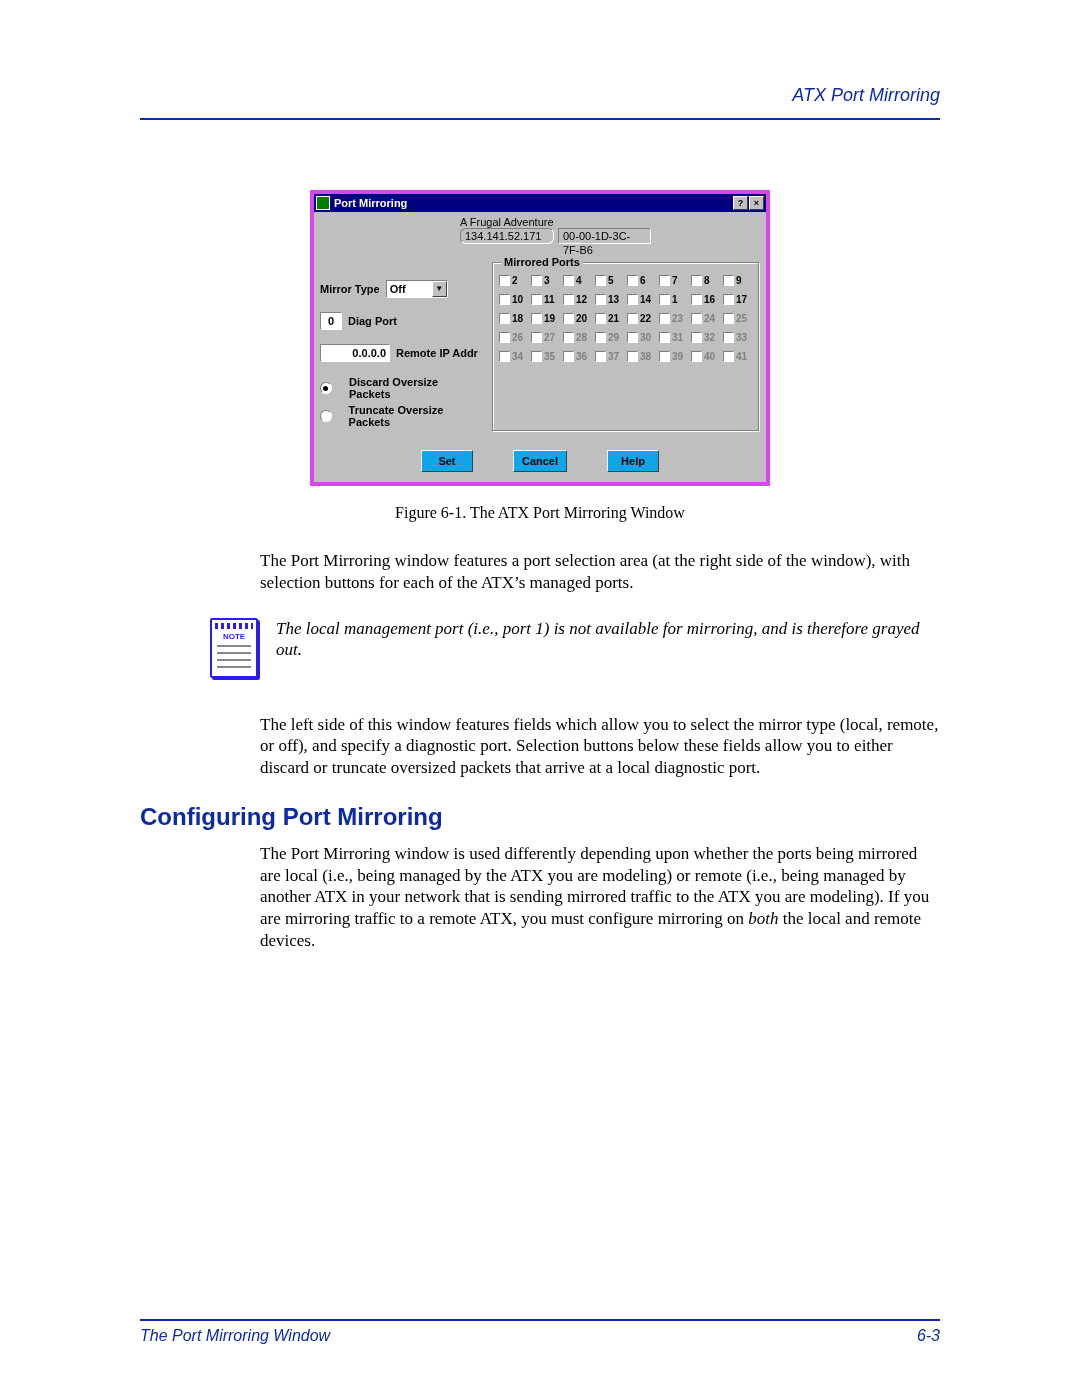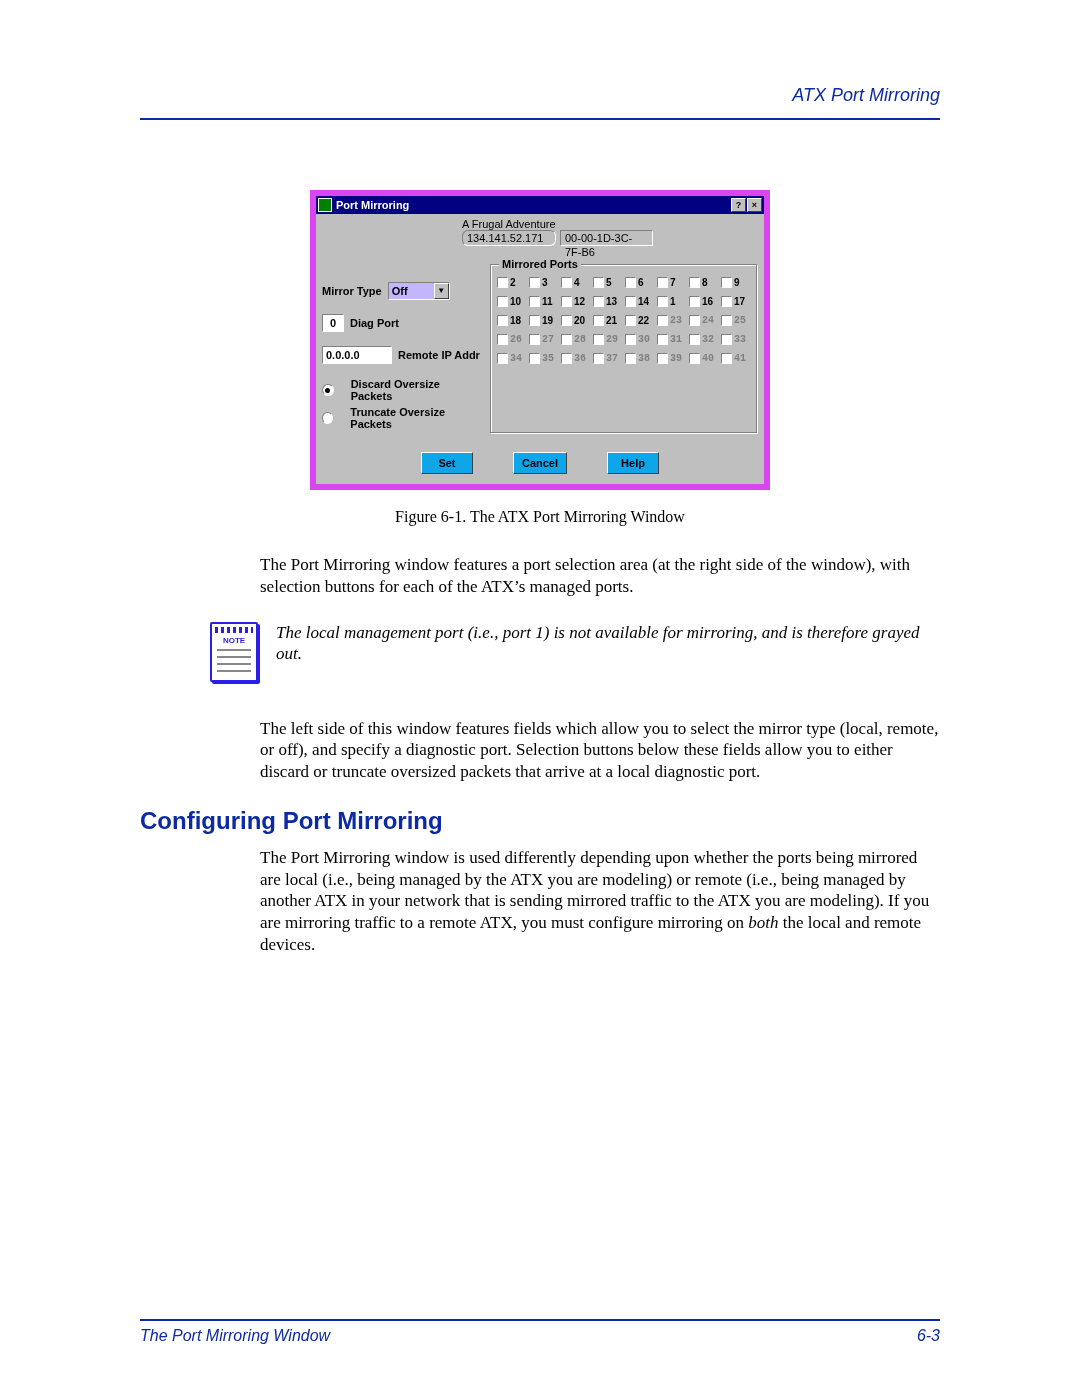--- a/index.html
+++ b/index.html
@@ -27,21 +27,21 @@
   .header-rule {
     border: none;
     border-top: 2px solid #0b2aa3;
     margin-bottom: 70px;
   }
 
   
   .win {
     width: 460px;
     margin: 0 auto 18px auto;
-    border: 6px solid #d946ef;
+    border: 4px solid #d946ef;
     background: #bfbfbf;
     font-family: "MS Sans Serif", Tahoma, Arial, sans-serif;
     font-size: 11px;
     color: #000;
   }
   .titlebar {
     background: #000080;
     color: #fff;
     display: flex;
     align-items: center;
@@ -77,39 +77,39 @@
     font-size: 11px;
   }
   .main-grid { display: flex; gap: 10px; margin-top: 6px; }
   .left-col { width: 190px; padding-top: 18px; }
   .field-row { display: flex; align-items: center; margin-bottom: 14px; gap: 6px; }
   .field-label { font-weight: bold; font-size: 11px; }
   .dropdown {
     display: flex; align-items: center;
     border-top: 1px solid #808080; border-left: 1px solid #808080;
     border-right: 1px solid #fff; border-bottom: 1px solid #fff;
-    background: #c4b5fd; height: 18px; width: 62px;
+    background: #ffffff; height: 18px; width: 62px;
   }
   .dropdown span { flex:1; font-weight: bold; padding: 0 3px; font-size: 11px; }
   .dropdown .dd-btn {
     width: 15px; height: 16px;
     background: #c0c0c0;
     border-top: 1px solid #fff; border-left: 1px solid #fff;
     border-right: 1px solid #404040; border-bottom: 1px solid #404040;
     text-align: center; line-height: 14px; font-size: 8px;
   }
   .text-input {
     border-top: 1px solid #808080; border-left: 1px solid #808080;
     border-right: 1px solid #fff; border-bottom: 1px solid #fff;
     background: #fff; height: 18px; padding: 0 3px;
     font-weight: bold; font-size: 11px; line-height: 16px;
     display: inline-block;
   }
   .diag-input { width: 22px; text-align: center; }
-  .ip-input { width: 70px; }
+  .ip-input { width: 70px; text-align: right; }
   .radio-row { display: flex; align-items: center; gap: 17px; margin: 4px 0; }
   .radio {
     width: 12px; height: 12px; border-radius: 50%;
     background: #fff;
     border-top: 1px solid #808080; border-left: 1px solid #808080;
     border-right: 1px solid #fff; border-bottom: 1px solid #fff;
     display: inline-flex; align-items: center; justify-content: center;
   }
   .radio.checked::after {
     content: ""; width: 5px; height: 5px; background: #000; border-radius: 50%;
@@ -131,21 +131,21 @@
   .ports-row { display: flex; gap: 2px; justify-content: space-between; }
   .port-cell { display: flex; align-items: center; gap: 2px; width: 30px; }
   .chk {
     width: 11px; height: 11px;
     background: #fff;
     border-top: 1px solid #808080; border-left: 1px solid #808080;
     border-right: 1px solid #fff; border-bottom: 1px solid #fff;
     flex-shrink: 0;
   }
   .port-num { font-weight: bold; font-size: 10px; }
-  .port-disabled .port-num { color: #808080; font-family: Liberation Mono, monospace; }
+  .port-disabled .port-num { color: #808080; }
   .btn-row { display: flex; gap: 40px; justify-content: center; margin-top: 18px; }
   .btn {
     min-width: 52px; height: 22px;
     border-top: 1px solid #fff; border-left: 1px solid #fff;
     border-right: 1px solid #404040; border-bottom: 1px solid #404040;
     background: #0ea5e9;
     font-weight: bold; font-size: 11px; text-align: center; line-height: 20px;
     padding: 0 8px;
   }
 

